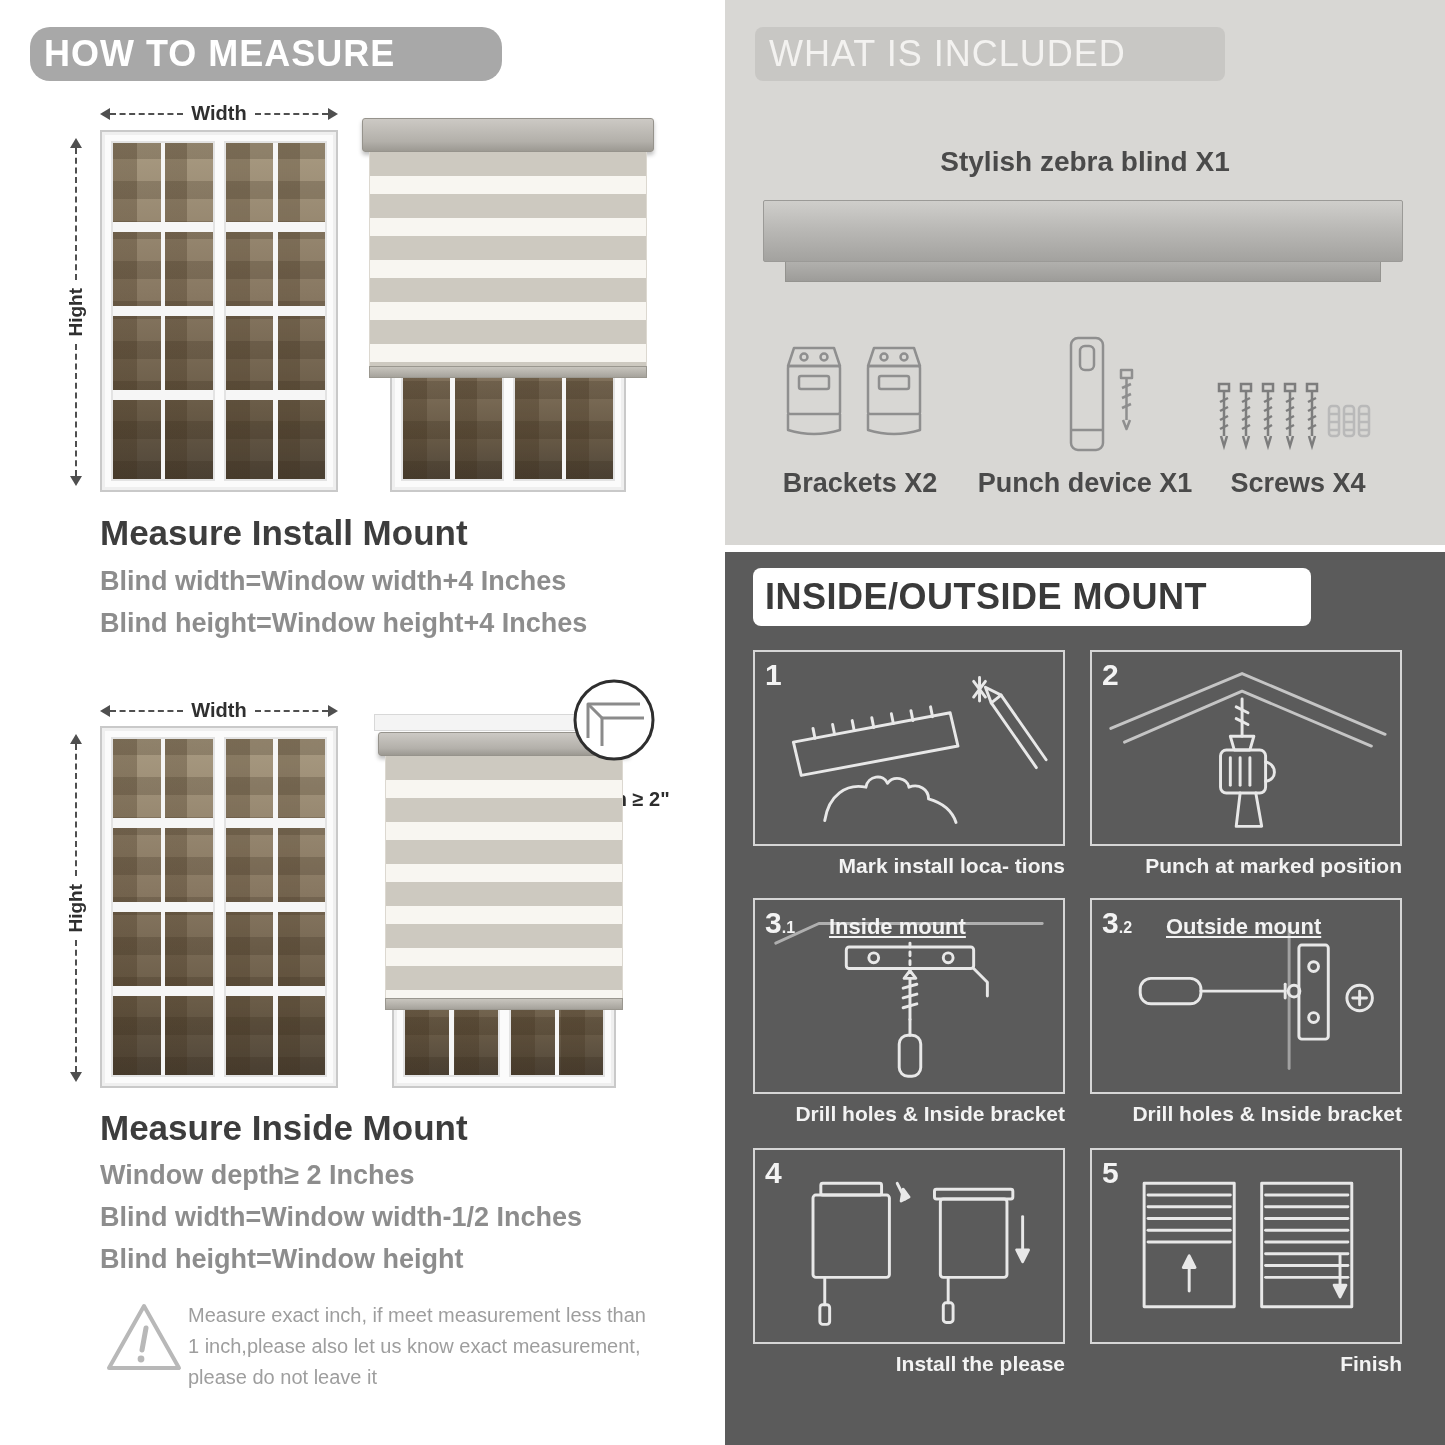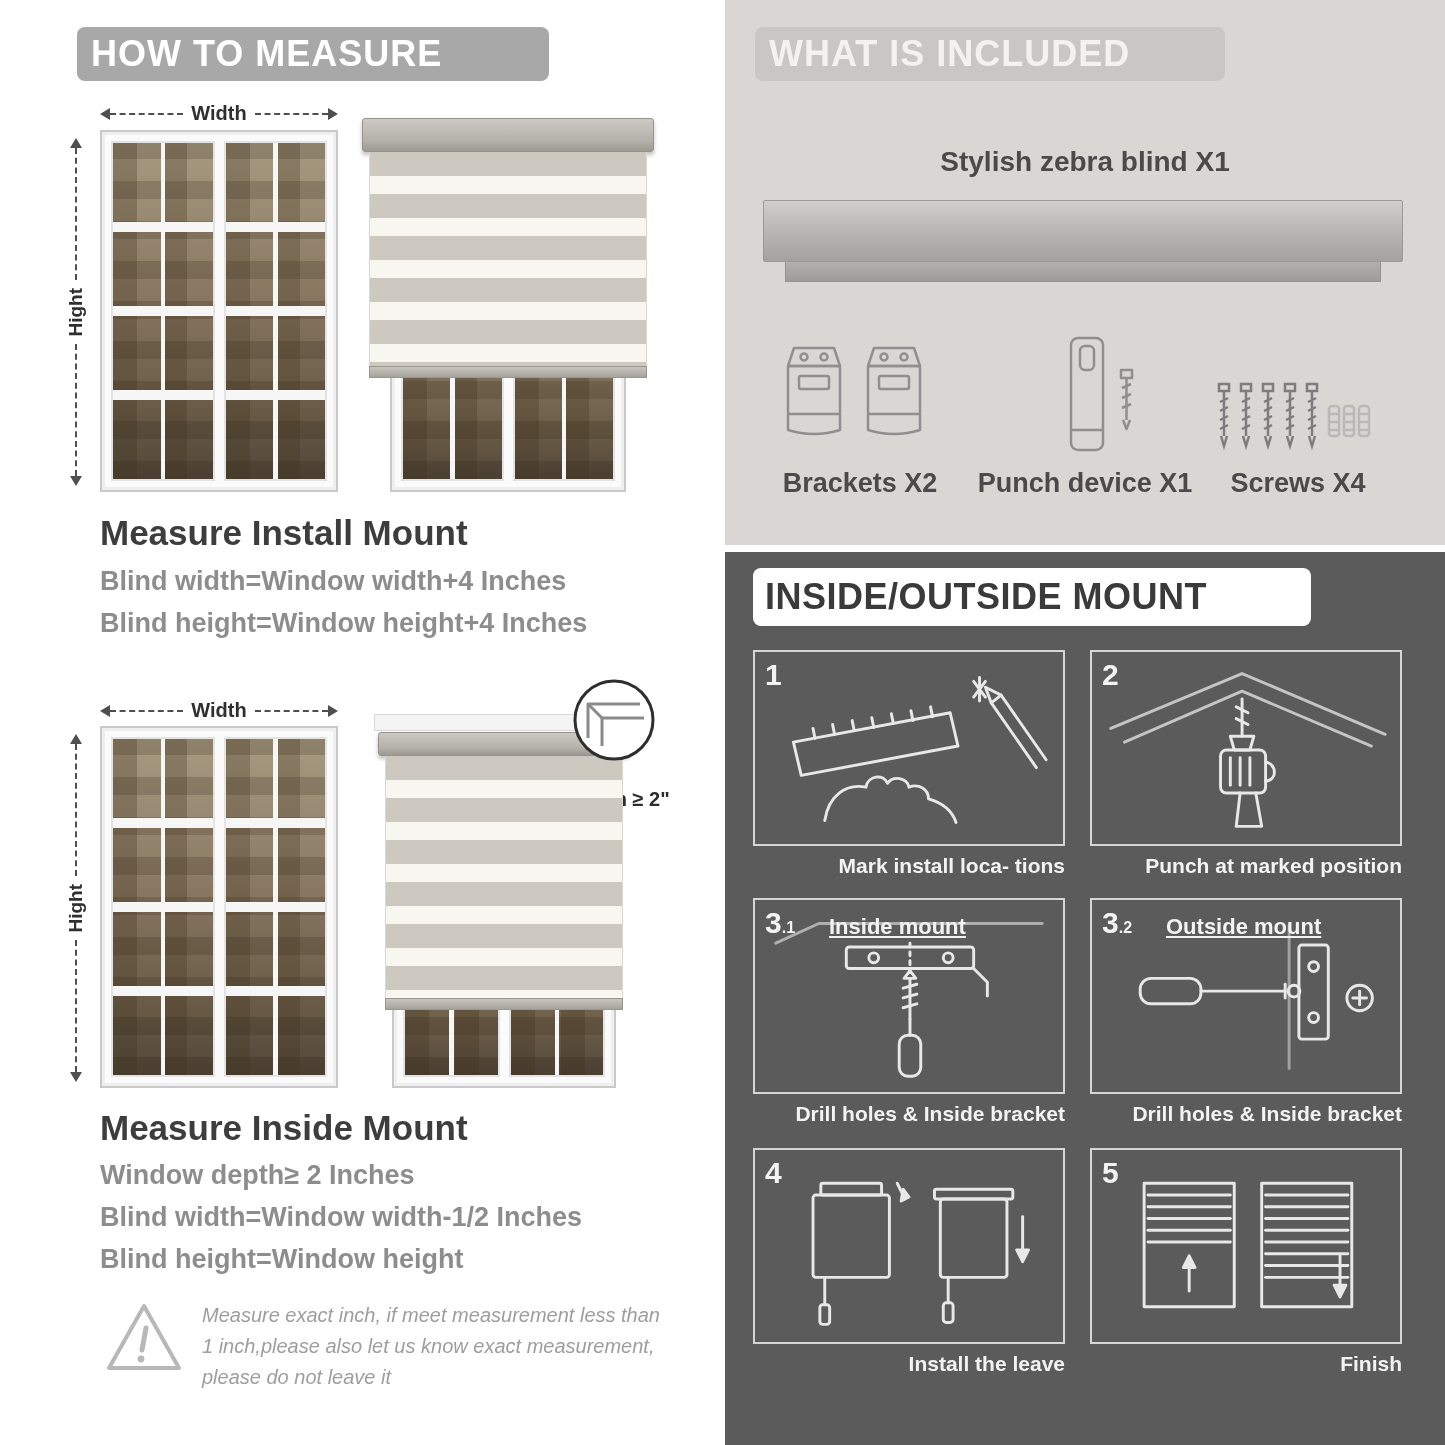--- a/index.html
+++ b/index.html
@@ -3,23 +3,23 @@
 <meta charset="utf-8">
 <style>
   * { margin:0; padding:0; box-sizing:border-box; }
   html,body { width:1445px; height:1445px; }
   body { position:relative; background:#ffffff; font-family:"Liberation Sans", sans-serif; overflow:hidden; }
   .abs { position:absolute; }
 
   
   .howto-header {
     left:30px; top:27px; width:472px; height:54px;
-    background:#a8a8a8; border-radius:8px; color:#fff;
+    background:#a8a8a8; border-radius:20px; color:#fff;
     font-size:36px; font-weight:bold; letter-spacing:1px;
-    display:flex; align-items:center; padding-left:14px;margin-left:47px;
+    display:flex; align-items:center; padding-left:14px;
   }
   .section-title { font-size:35px; font-weight:bold; color:#3d3d3d; }
   .formula { font-size:27px; font-weight:bold; color:#8d8d8d; }
 
   
   .harrow { display:flex; align-items:center; }
   .harrow .line { flex:1; border-top:2px dashed #4f4f4f; height:0; }
   .harrow .head { width:0; height:0; border-top:6px solid transparent; border-bottom:6px solid transparent; }
   .harrow .head.left  { border-right:10px solid #4f4f4f; }
   .harrow .head.right { border-left:10px solid #4f4f4f; }
@@ -69,21 +69,21 @@
 
   .depth-label { font-size:20px; font-weight:bold; color:#2d2d2d; text-align:center; }
 
   .warn-text { font-size:20px; color:#9e9e9e; line-height:1.55; }
 
   
   .included-bg { left:725px; top:0; width:720px; height:545px; background:#d8d7d4; }
   .included-header {
     left:755px; top:27px; width:470px; height:54px;
     background:#c8c7c4; border-radius:8px; color:#f3f2f0;
-    font-size:36px; font-weight:bold; letter-spacing:1px;
+    font-size:36px; font-weight:normal; letter-spacing:1px;
     display:flex; align-items:center; padding-left:14px;
   }
   .product-name { left:725px; top:146px; width:720px; text-align:center;
     font-size:28px; font-weight:bold; color:#4a4a4a; }
   .headrail-main { left:763px; top:200px; width:640px; height:62px;
     background:linear-gradient(180deg,#cfcecb 0%, #bab9b6 45%, #a3a29f 100%);
     border:1px solid #9b9a97; border-radius:2px; }
   .headrail-lip { left:785px; top:262px; width:596px; height:20px;
     background:linear-gradient(180deg,#b1b0ad,#9d9c99); border:1px solid #94938f; border-top:none; }
   .included-label { font-size:27px; font-weight:bold; color:#4a4a4a; text-align:center; }
@@ -207,21 +207,21 @@
 <div class="abs section-title" style="left:100px; top:1108px;">Measure Inside Mount</div>
 <div class="abs formula" style="left:100px; top:1160px;">Window depth≥ 2 Inches</div>
 <div class="abs formula" style="left:100px; top:1202px;">Blind width=Window width-1/2 Inches</div>
 <div class="abs formula" style="left:100px; top:1244px;">Blind height=Window height</div>
 
 <svg class="abs" style="left:102px; top:1298px;" width="84" height="82" viewBox="0 0 84 82">
   <path d="M42,8 L77,70 L7,70 Z" fill="none" stroke="#b8b8b8" stroke-width="4" stroke-linejoin="round"></path>
   <line x1="44" y1="30" x2="40" y2="52" stroke="#b8b8b8" stroke-width="5" stroke-linecap="round"></line>
   <circle cx="39" cy="61" r="3.4" fill="#b8b8b8"></circle>
 </svg>
-<div class="abs warn-text" style="left:202px; top:1300px; width:460px;font-style:italic;">Measure exact inch, if meet measurement less than 1 inch,please also let us know exact measurement, please do not leave it</div>
+<div class="abs warn-text" style="left:188px; top:1300px; width:460px;">Measure exact inch, if meet measurement less than 1 inch,please also let us know exact measurement, please do not leave it</div>
 
 <div class="abs included-bg"></div>
 <div class="abs included-header">WHAT IS INCLUDED</div>
 <div class="abs product-name">Stylish zebra blind X1</div>
 <div class="abs headrail-main"></div>
 <div class="abs headrail-lip"></div>
 
 <svg class="abs" style="left:782px; top:338px;" width="150" height="112" viewBox="0 0 150 112">
   <defs>
     <g id="brk" stroke="#8f8f8f" stroke-width="2.5" fill="none" stroke-linejoin="round">
@@ -396,21 +396,21 @@
         <polygon points="148,52 156,48 150,40" fill="#e8e8e8"></polygon>
         <rect x="182" y="40" width="80" height="10" rx="2"></rect>
         <rect x="188" y="50" width="68" height="80" rx="3"></rect>
         <line x1="272" y1="68" x2="272" y2="104"></line>
         <polygon points="266,102 278,102 272,114" fill="#e8e8e8"></polygon>
         <line x1="196" y1="130" x2="196" y2="156"></line>
         <rect x="191" y="156" width="10" height="20" rx="3"></rect>
       </g>
     </svg>
   </div>
-  <div class="caption">Install the leave</div>
+  <div class="caption">Install the please</div>
 </div>
 
 <div class="step" style="left:1090px; top:1148px;">
   <div class="panel">
     <span class="pnum"><span>5</span><span class="psub"></span></span>
     <svg viewBox="0 0 312 196">
       <g stroke="#e8e8e8" stroke-width="3" fill="none" stroke-linecap="round" stroke-linejoin="round">
         <rect x="52" y="34" width="92" height="126"></rect>
         <line x1="56" y1="46" x2="140" y2="46"></line>
           <line x1="56" y1="58" x2="140" y2="58"></line>

